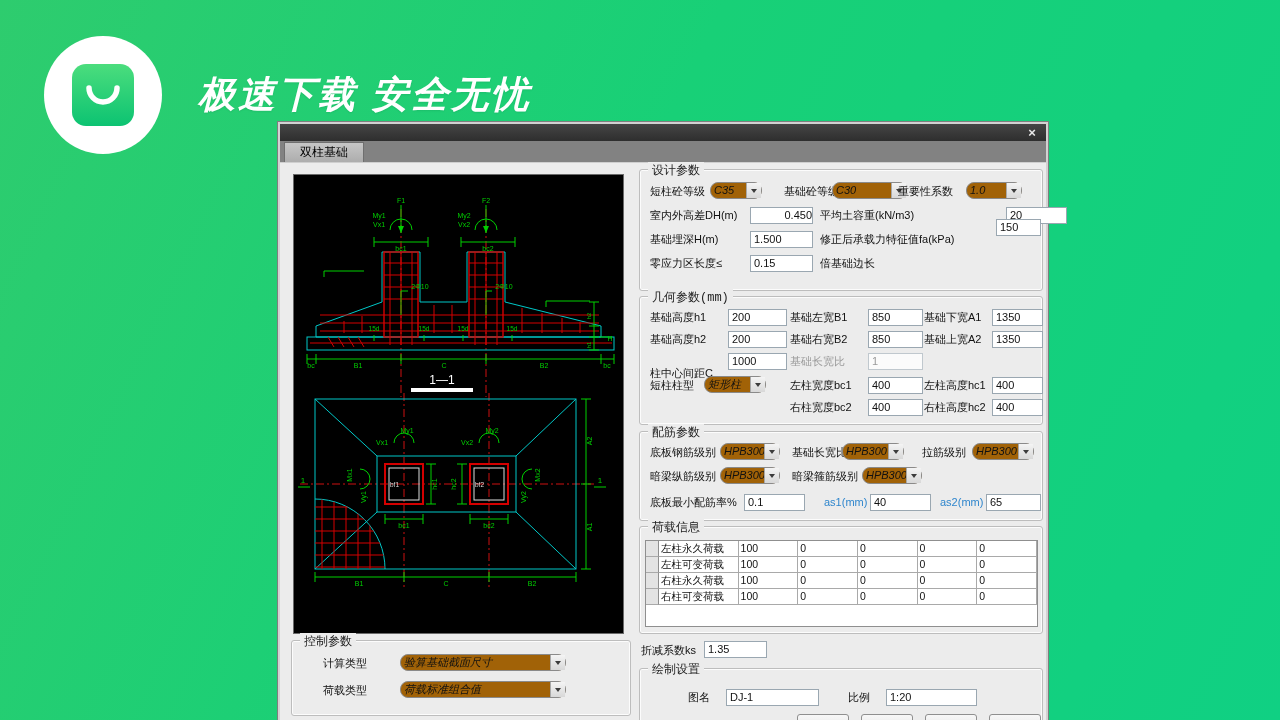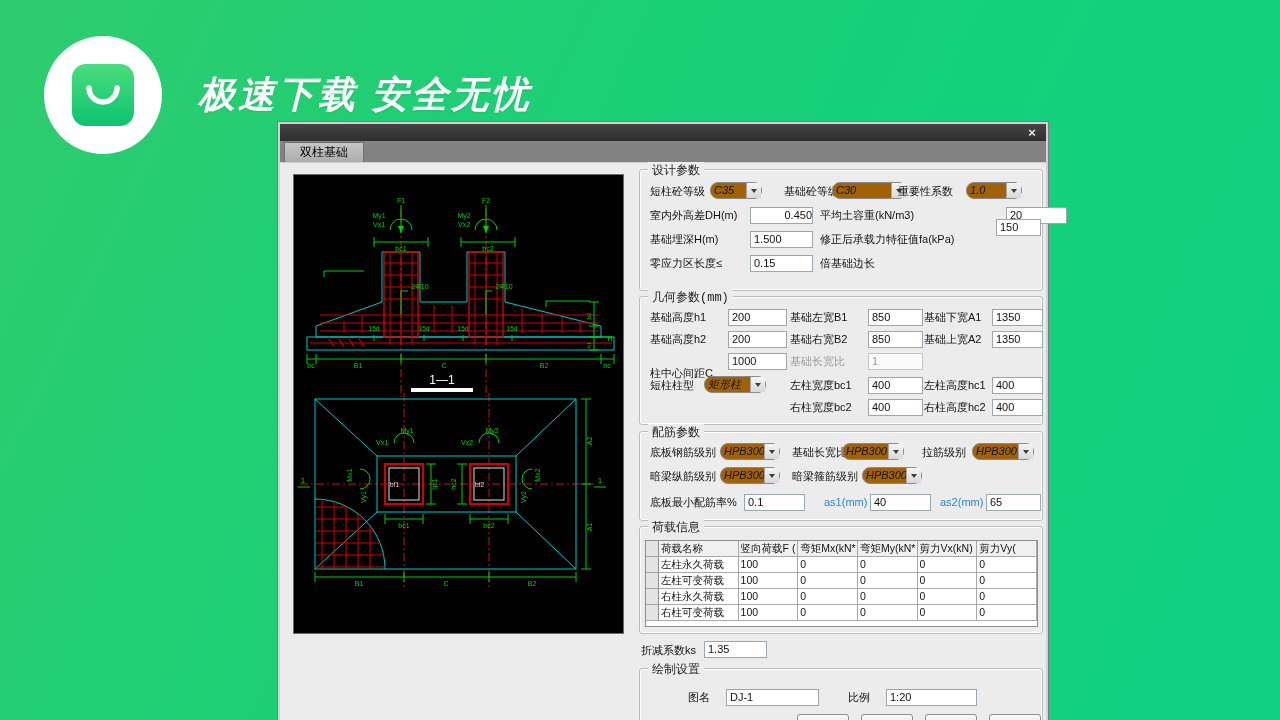--- a/index.html
+++ b/index.html
@@ -274,20 +274,37 @@
           <text x="9" y="308" font-size="8">1</text>
           <text x="306" y="308" font-size="8">1</text>
         </g>
         <g fill="#dddddd" font-size="6.5">
           <text x="96" y="312">bf1</text>
           <text x="181" y="312">bf2</text>
         </g>
       </svg>
     </div>
 
+    <div class="group" style="left:11px;top:477px;width:338px;height:74px;">
+      <span class="gtitle">控制参数</span>
+      <span class="lbl" style="left:31px;top:14px;">计算类型</span>
+      <div class="combo" style="left:108px;top:13px;width:166px;">
+        <span class="cval">验算基础截面尺寸</span>
+        <span class="cbtn">
+            <i class="arr"></i>
+          </span>
+      </div>
+      <span class="lbl" style="left:31px;top:41px;">荷载类型</span>
+      <div class="combo" style="left:108px;top:40px;width:166px;">
+        <span class="cval">荷载标准组合值</span>
+        <span class="cbtn">
+            <i class="arr"></i>
+          </span>
+      </div>
+    </div>
 
     <div class="group" style="left:359px;top:6px;width:402px;height:120px;">
       <span class="gtitle">设计参数</span>
       <span class="lbl" style="left:10px;top:13px;">短柱砼等级</span>
       <div class="combo" style="left:70px;top:12px;width:52px;">
         <span class="cval">C35</span>
         <span class="cbtn">
             <i class="arr"></i>
           </span>
       </div>
@@ -395,29 +412,20 @@
       <span class="lbl blue" style="left:184px;top:62px;">as1(mm)</span>
       <div class="tbx" style="left:230px;top:62px;width:56px;">40</div>
       <span class="lbl blue" style="left:300px;top:62px;">as2(mm)</span>
       <div class="tbx" style="left:346px;top:62px;width:50px;">65</div>
     </div>
 
     <div class="group" style="left:359px;top:363px;width:402px;height:106px;">
       <span class="gtitle">荷载信息</span>
       <div class="ltable">
         <div class="trow">
-          <div class="tc tsel th"></div>
-          <div class="tc th cname">荷载名称</div>
-          <div class="tc th cnum">竖向荷载F (</div>
-          <div class="tc th cnum">弯矩Mx(kN*</div>
-          <div class="tc th cnum">弯矩My(kN*</div>
-          <div class="tc th cnum">剪力Vx(kN)</div>
-          <div class="tc th cnum">剪力Vy(</div>
-        </div>
-        <div class="trow">
           <div class="tc tsel"></div>
           <div class="tc cname">左柱永久荷载</div>
           <div class="tc cnum">100</div>
           <div class="tc cnum">0</div>
           <div class="tc cnum">0</div>
           <div class="tc cnum">0</div>
           <div class="tc cnum">0</div>
         </div>
         <div class="trow">
           <div class="tc tsel"></div>

